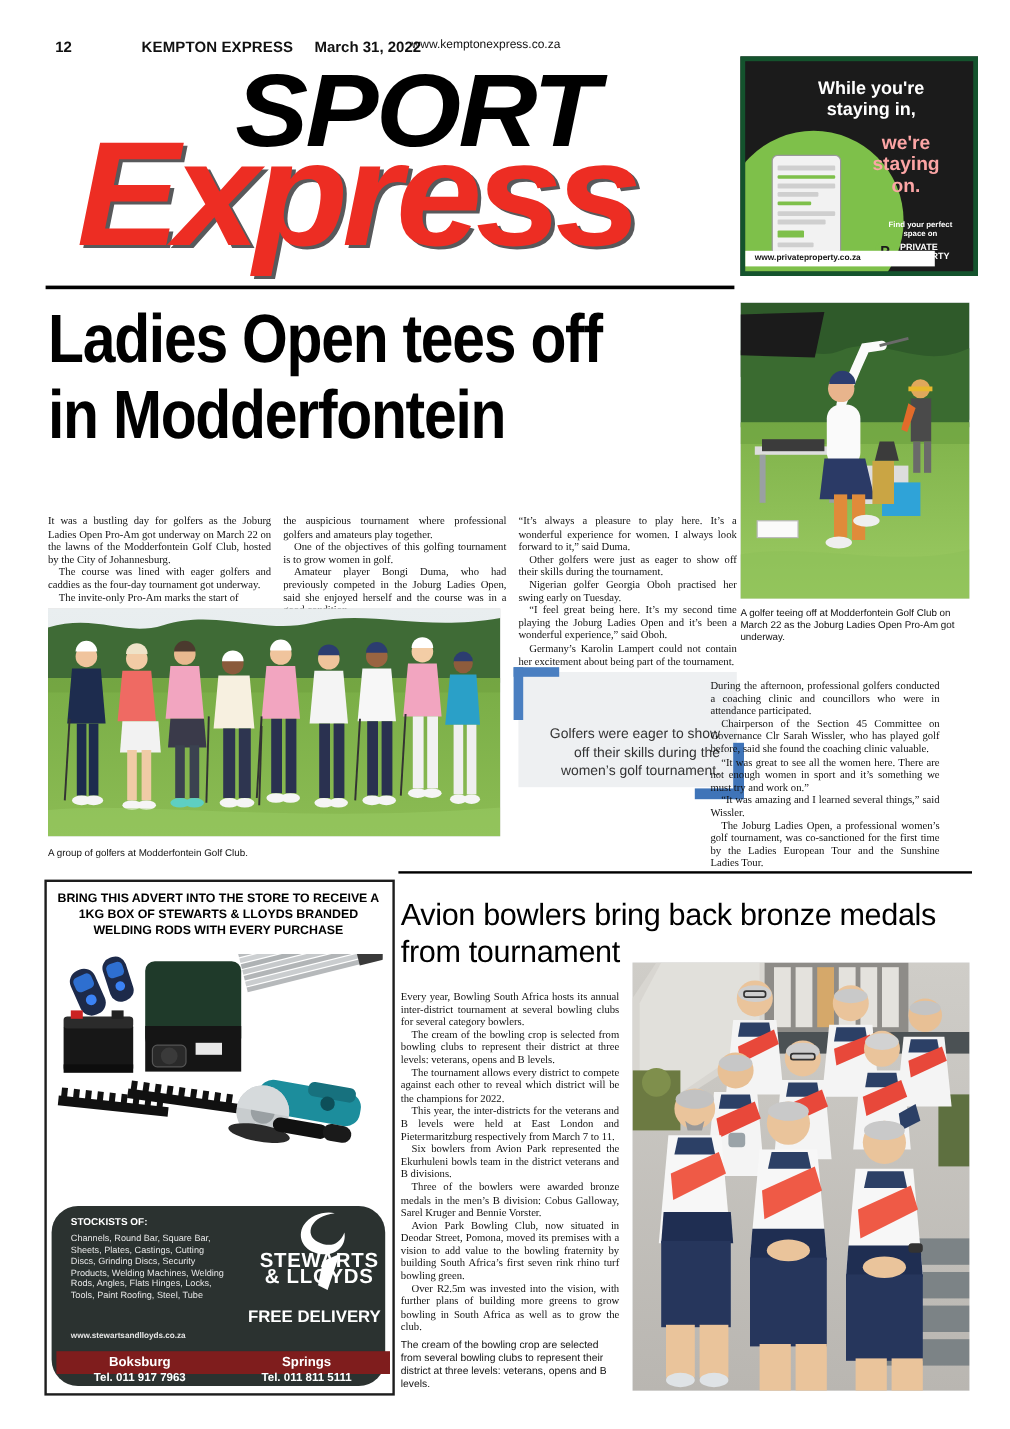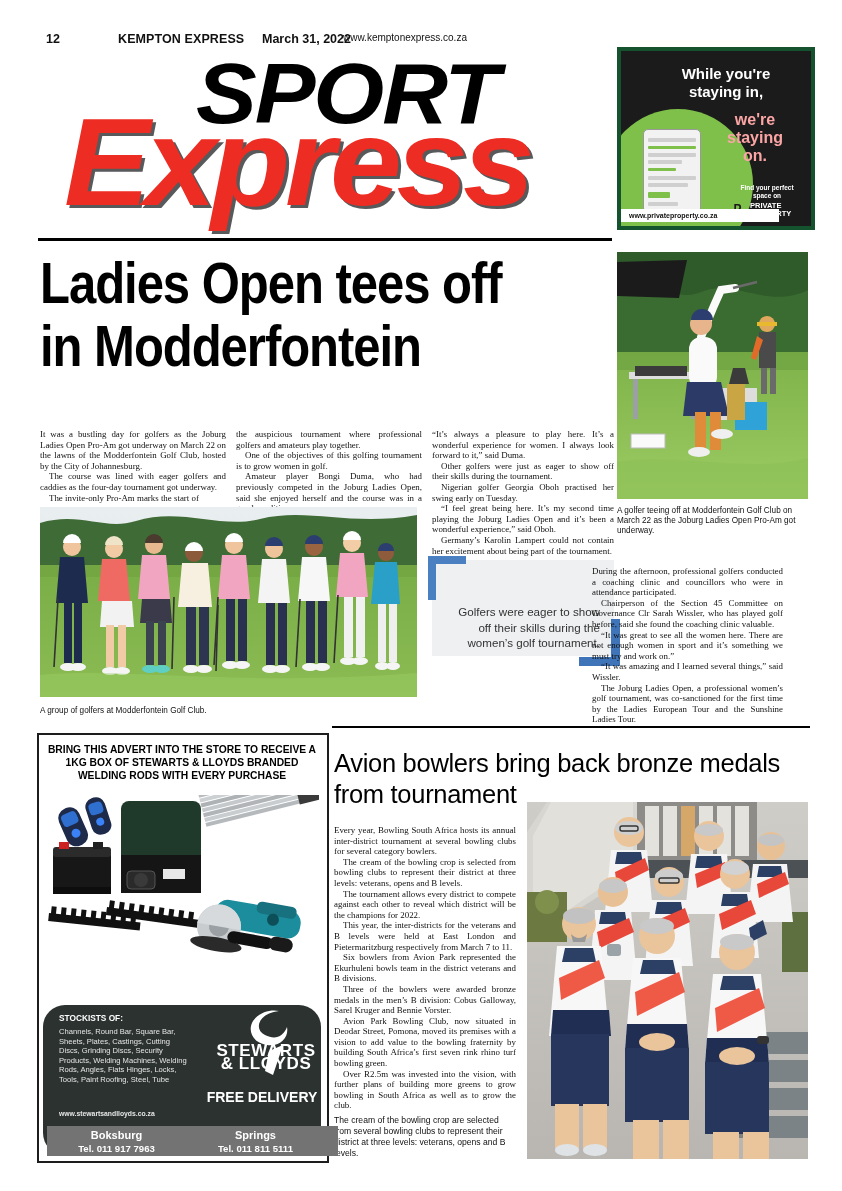--- a/index.html
+++ b/index.html
@@ -110,21 +110,21 @@
                font-weight:bold;font-size:8.3px;color:#fff;}
   .sl-stock{position:absolute;left:16px;top:22px;width:132px;
             font-family:"Liberation Sans",sans-serif;font-size:7.6px;line-height:9.6px;color:#e6e6e6;}
   .sl-web{position:absolute;left:16px;top:105px;font-family:"Liberation Sans",sans-serif;
           font-weight:bold;font-size:6.8px;color:#e6e6e6;}
   .sl-logo-txt{position:absolute;left:168px;top:28px;width:110px;text-align:center;
                font-family:"Liberation Sans",sans-serif;font-weight:bold;font-size:17px;line-height:13px;
                color:#fff;letter-spacing:.6px;margin-top:11px;}
   .sl-free{position:absolute;left:160px;top:84px;width:118px;text-align:center;
            font-family:"Liberation Sans",sans-serif;font-weight:bold;font-size:14px;color:#fff;}
-  .sl-strip{position:absolute;left:4px;top:121px;width:278px;height:30px;background:#737373;padding-left:13px;}
+  .sl-strip{position:absolute;left:4px;top:121px;width:278px;height:19px;background:#7f1d1d;}
   .sl-town{position:absolute;top:3px;text-align:center;font-family:"Liberation Sans",sans-serif;
            font-weight:bold;font-size:11px;color:#fff;}
   .sl-tel{position:absolute;top:16px;text-align:center;font-family:"Liberation Sans",sans-serif;
           font-weight:bold;font-size:9.6px;color:#fff;}
 
   .boxcap{position:absolute;font-family:"Liberation Sans",sans-serif;font-size:8.6px;
           line-height:11px;color:#111;}
 </style>
 </head>
 <body>

